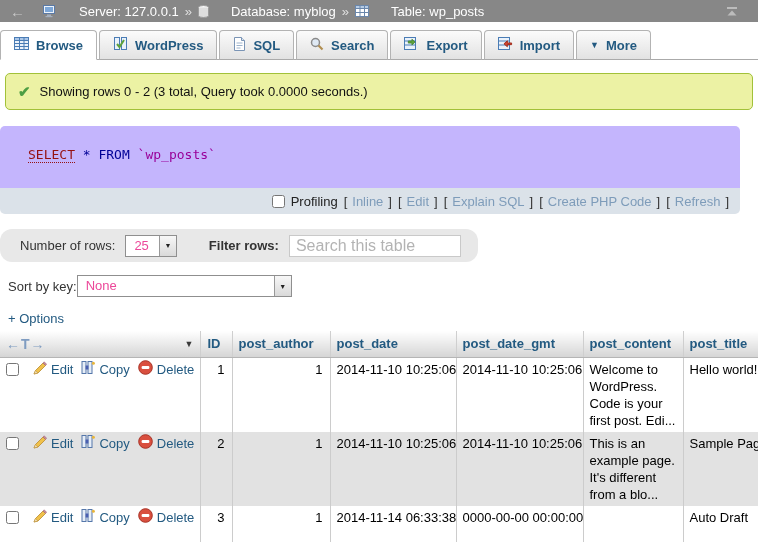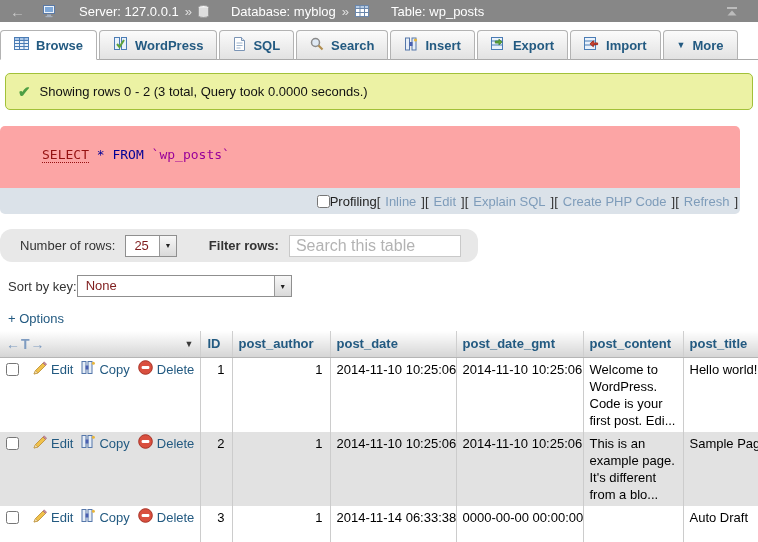--- a/index.html
+++ b/index.html
@@ -22,36 +22,36 @@
   .tab.active { background:#fff; border-bottom-color:#fff; }
   .more-caret { font-size:9px; color:#235a81; }
 
   
   .message { margin:13px 5px 0 5px; height:37px; border:1px solid #a2c139; border-radius:5px; background:#ecf2a4;
     display:flex; align-items:center; gap:9px; padding-left:12px; color:#111; }
   .check-icon { color:#4d9e43; font-size:15px; font-weight:bold; }
 
   
   .sql-panel { margin-top:16px; width:740px; border-radius:5px; overflow:hidden; }
-  .sql-query { background:#fca5a5; height:62px; padding:21px 0 0 42px; font-family:"DejaVu Sans Mono", monospace; font-size:13px; }
+  .sql-query { background:#c4b5fd; height:62px; padding:21px 0 0 28px; font-family:"DejaVu Sans Mono", monospace; font-size:13px; }
   .tok-select { color:#951111; border-bottom:1px dotted #951111; }
   .tok-op { color:#000096; }
   .tok-id { color:#990099; }
   .sql-toolbar { background:#dbe2e9; height:26px; display:flex; align-items:center; justify-content:flex-end;
-    padding-right:2px; color:#222; }
+    padding-right:11px; gap:6px; color:#222; }
   .link-group { display:inline-flex; gap:5px; }
   .bracket { color:#333; }
   .sql-link { color:#7e9cba; cursor:pointer; }
   input[type=checkbox] { margin:0; width:13px; height:13px; }
 
   
   .rows-bar { margin-top:15px; width:478px; height:33px; background:#e8e8e8; border-radius:12px;
     display:flex; align-items:center; padding-left:20px; gap:10px; color:#333; }
   .select { display:inline-flex; align-items:stretch; height:22px; background:#fff; border:1px solid #8f8f8f; cursor:pointer; }
-  .select .val { padding:2px 10px 0 8px; color:#7f1d1d; }
+  .select .val { padding:2px 10px 0 8px; color:#ec4899; }
   .select .btn { width:17px; background:linear-gradient(#f7f7f7,#d9d9d9); border-left:1px solid #999;
     display:flex; align-items:center; justify-content:center; font-size:7px; color:#222; }
   .filter-lbl { margin-left:22px;font-weight:bold; }
   .filter-input { width:172px; height:22px; border:1px solid #c9c9c9; padding:0 6px; font-size:16px; color:#333;
     font-family:"Liberation Sans", sans-serif; }
   .filter-input::placeholder { color:#b3b3b3; }
 
   .sort-row { margin-top:13px; padding-left:8px; display:flex; align-items:center; gap:0; color:#333; }
   .sort-row .val { width:196px; }
 
@@ -149,29 +149,20 @@
           <line x1="3.5" y1="11" x2="7.5" y2="11" stroke="#9db3cc"></line>
         </svg></span>
     <span>SQL</span>
   </div>
   <div class="tab">
     <span class="icon"><svg width="14" height="14">
           <circle cx="5.5" cy="5.5" r="4" fill="#dfe9f4" stroke="#8a8a8a" stroke-width="1.5"></circle>
           <line x1="8.5" y1="8.5" x2="12.5" y2="12.5" stroke="#b08d4f" stroke-width="2.2"></line>
         </svg></span>
     <span>Search</span>
-  </div>
-  <div class="tab">
-    <span class="icon"><svg width="14" height="14">
-          <rect x="1.5" y="1" width="4" height="12" fill="#e7eef7" stroke="#5577aa"></rect>
-          <rect x="8" y="1" width="4" height="12" fill="#e7eef7" stroke="#5577aa"></rect>
-          <rect x="5.5" y="5" width="3" height="4" fill="#4a5fb0"></rect>
-          <circle cx="11.5" cy="3" r="1.6" fill="#e8b53a"></circle>
-        </svg></span>
-    <span>Insert</span>
   </div>
   <div class="tab">
     <span class="icon"><svg width="15" height="13">
           <rect x="0.5" y="0.5" width="11" height="12" fill="#eaf2fb" stroke="#4a7cb5"></rect>
           <line x1="0.5" y1="4" x2="11.5" y2="4" stroke="#4a7cb5"></line>
           <line x1="0.5" y1="8" x2="11.5" y2="8" stroke="#4a7cb5"></line>
           <path d="M5 9.5 h5 v-2.5 l4.5 4 -4.5 4 v-2.5 h-5 Z" fill="#5fa33c" stroke="#3e7d27" transform="scale(0.72) translate(1,-4)"></path>
         </svg></span>
     <span>Export</span>
   </div>

